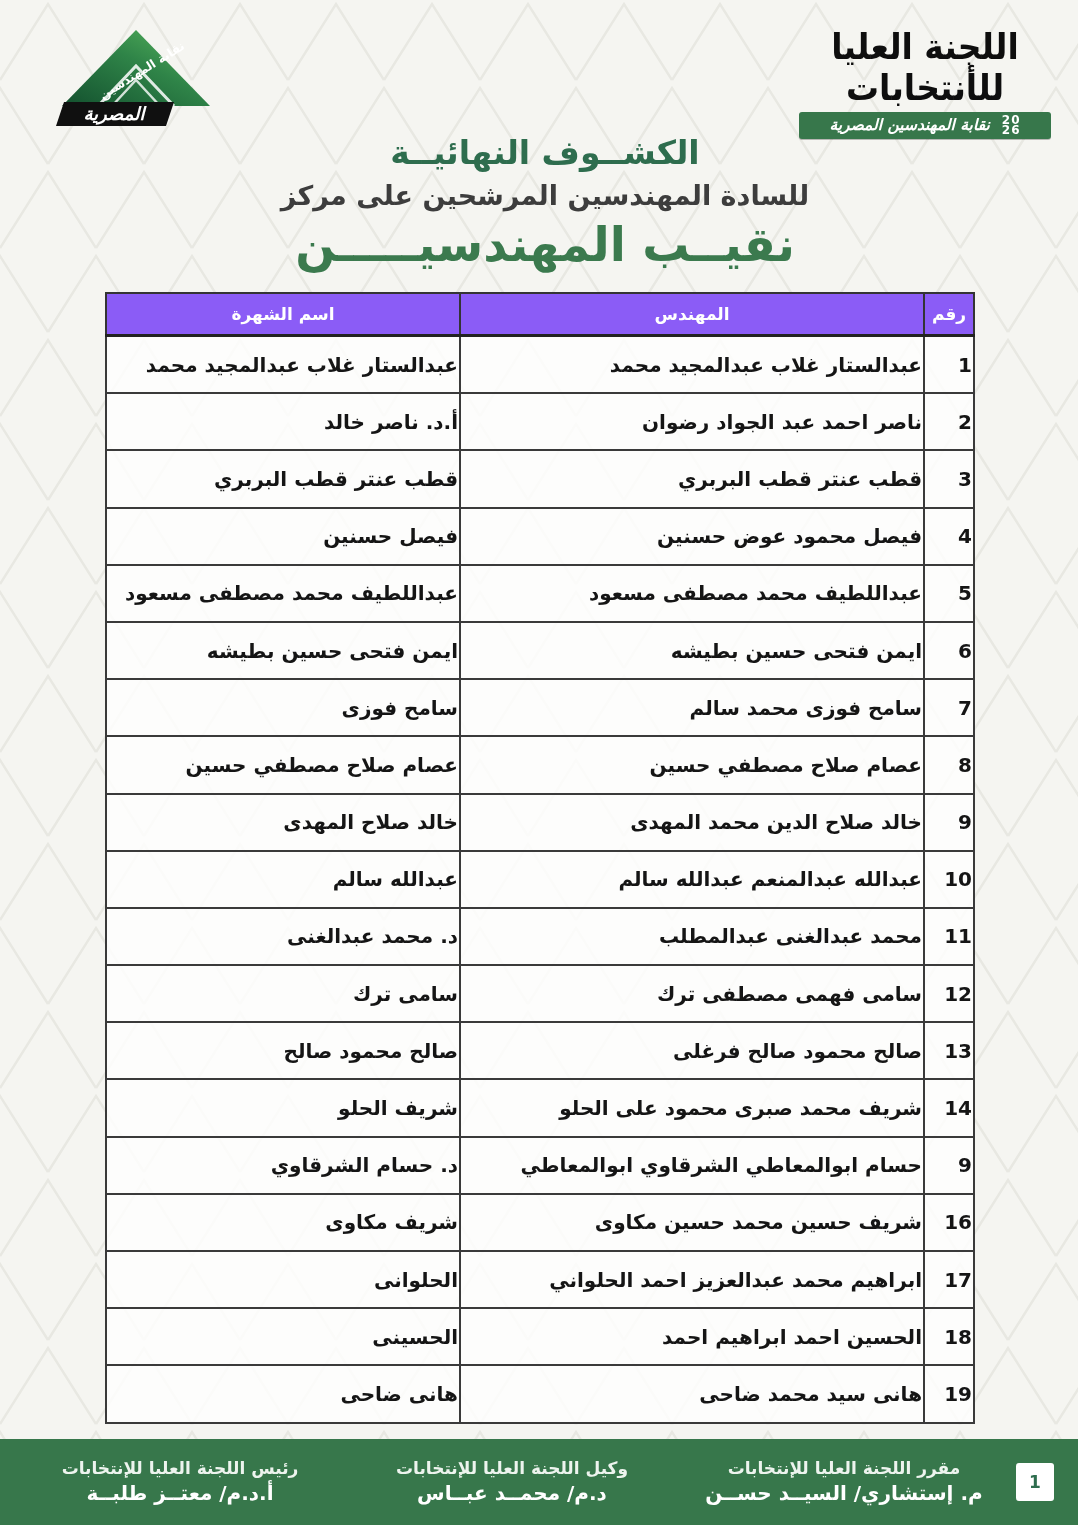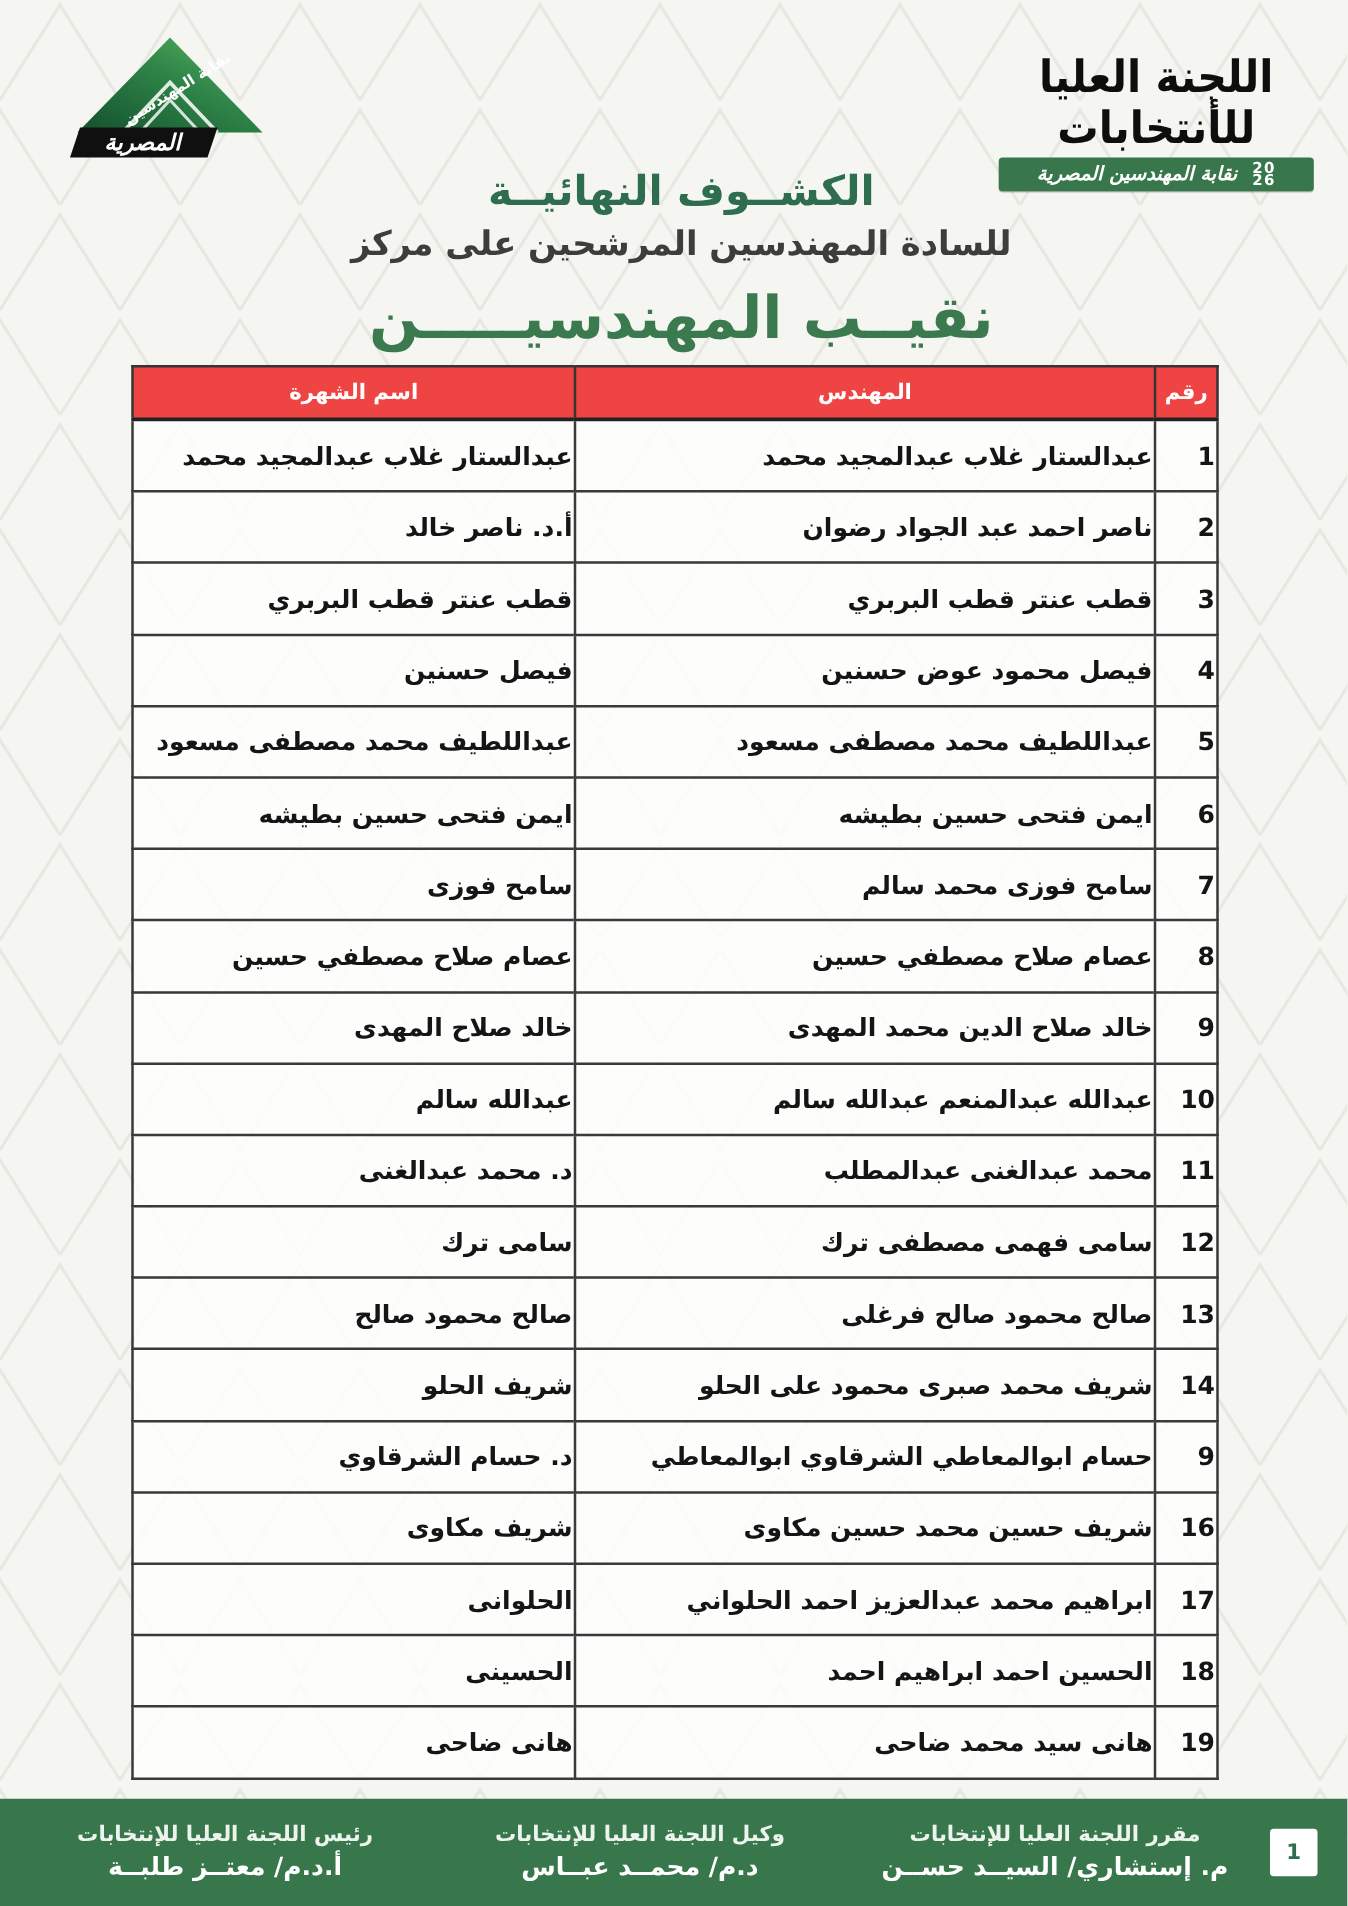--- a/index.html
+++ b/index.html
@@ -6,50 +6,50 @@
   body{
     width:1078px;height:1525px;position:relative;overflow:hidden;
     background:#f5f5f1;
     font-family:"DejaVu Sans", sans-serif;
   }
   .bg-pattern{position:absolute;inset:0;width:1078px;height:1525px;z-index:0;}
   .content{position:absolute;inset:0;z-index:1;}
 
   
   .syndicate-logo{position:absolute;left:48px;top:18px;width:170px;height:125px;}
-  .committee-mark{position:absolute;right:8px;top:30px;width:290px;text-align:center;margin-top:14px;}
+  .committee-mark{position:absolute;right:8px;top:30px;width:290px;text-align:center;}
   .committee-title{
     font-size:33px;font-weight:bold;color:#0e0e0e;line-height:1.15;
     transform:scaleY(1.08);letter-spacing:-1px;
   }
   .committee-bar{
     margin:6px auto 0;width:252px;height:27px;background:#37774b;border-radius:3px;
     display:flex;align-items:center;justify-content:center;gap:10px;color:#fff;
     box-shadow:0 1px 0 rgba(0,0,0,.25);position:relative;
   }
   .committee-bar .org{font-size:15.5px;font-weight:bold;font-style:italic;}
   .year-badge{
     display:flex;flex-direction:column;align-items:center;justify-content:flex-start;
     font-size:12px;font-weight:bold;line-height:10px;letter-spacing:1px;
     padding-left:2px;
   }
 
   
   .titles{position:absolute;top:130px;left:0;right:0;text-align:center;padding-left:12px;}
   .title-1{font-size:33px;font-weight:bold;color:#2e6d4e;line-height:1.4;}
   .title-2{font-size:27px;font-weight:bold;color:#3d3d3d;line-height:1.45;}
-  .title-3{font-size:47px;font-weight:bold;color:#3b7a4e;line-height:1.2;margin-top:12px;}
+  .title-3{font-size:47px;font-weight:bold;color:#3b7a4e;line-height:1.2;margin-top:2px;}
 
   
   .list-table{
     position:absolute;top:292px;right:103px;width:868px;
     border-collapse:collapse;table-layout:fixed;
   }
   .list-table th{
-    background:#ef4444;color:#fff;font-size:17px;font-weight:bold;
+    background:#8b5cf6;color:#fff;font-size:17px;font-weight:bold;
     height:38px;border:2px solid #343434;border-bottom:3px solid #222;
   }
   .list-table th + th{border-right:2px solid #e8efe9;}
   .list-table td{
     height:53.2px;border:2px solid #3a3a3a;text-align:right;
     font-size:20px;font-weight:bold;color:#151515;
     background:rgba(255,255,255,.8);
     overflow:hidden;white-space:nowrap;
   }
   .col-num{width:50px;}

